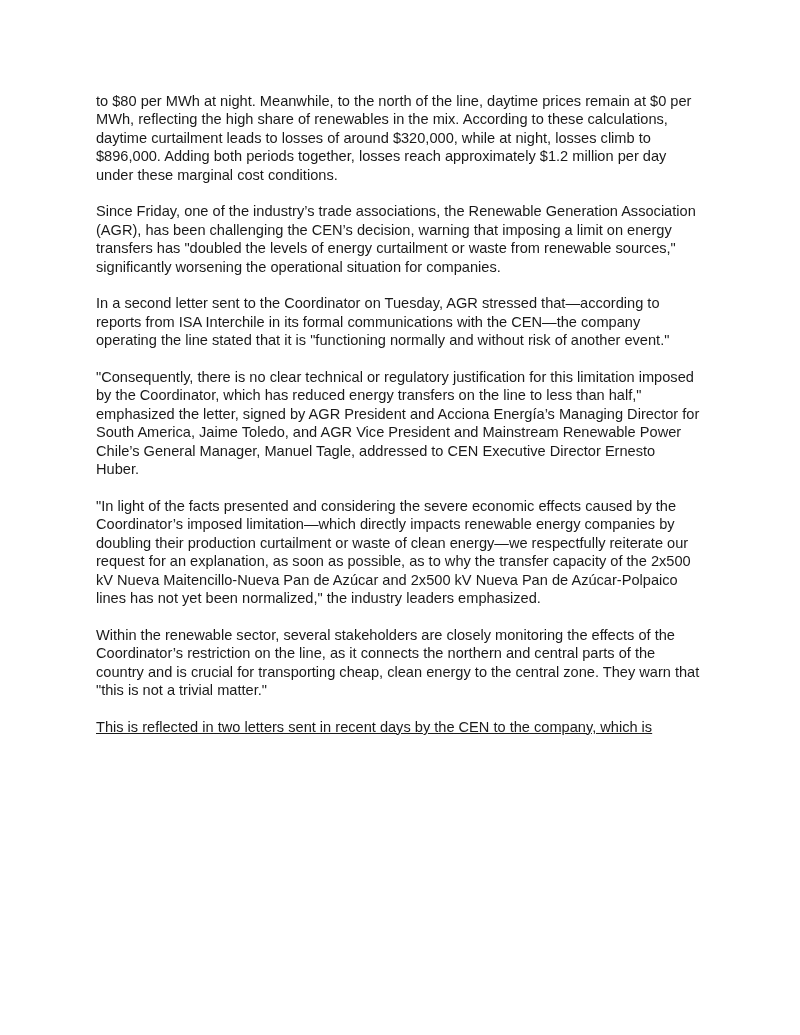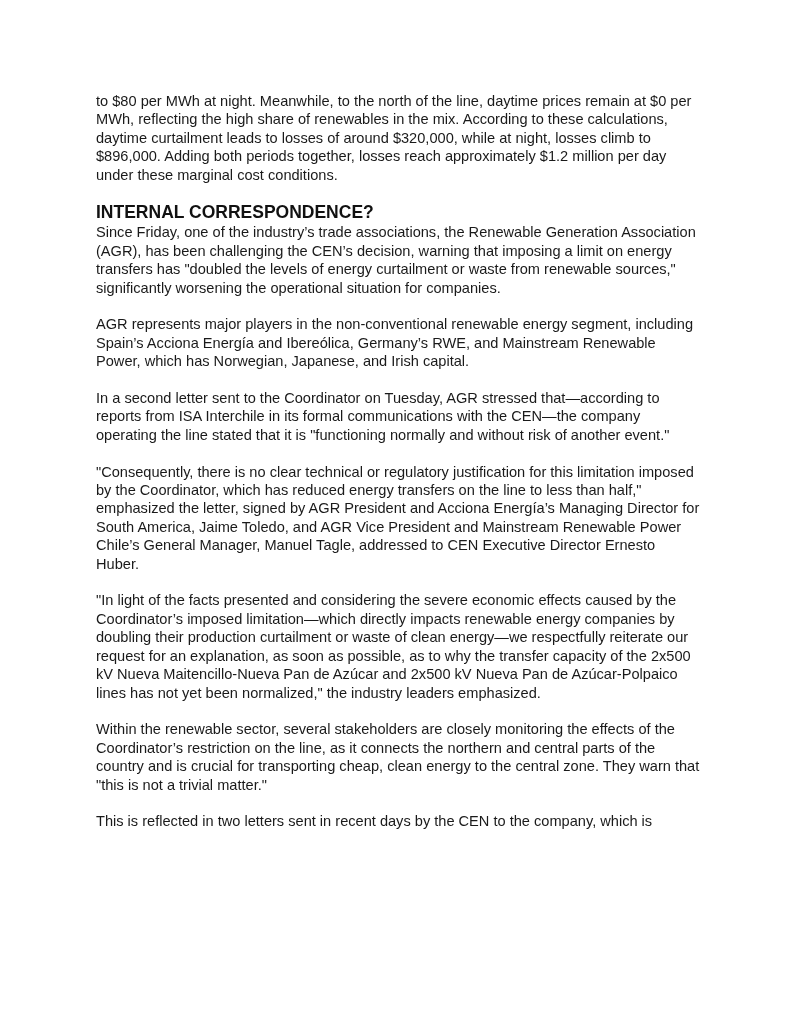--- a/index.html
+++ b/index.html
@@ -17,32 +17,30 @@
   p { margin: 0 0 18.4px 0; }
   h2 {
     font-family: "Liberation Sans", sans-serif;
     font-size: 17.5px;
     font-weight: bold;
     line-height: 20px;
     margin: 0 0 1px 0;
     color: #111;
   }
   h2.first { margin-top: 6px; }
-  p.tight { margin-bottom: 0; }
+  p.tight { margin-bottom: 0; text-decoration: underline; }
 </style>
 </head>
 <body>
 
 <div class="page">
   <p>to $80 per MWh at night. Meanwhile, to the north of the line, daytime prices remain at $0 per MWh, reflecting the high share of renewables in the mix. According to these calculations, daytime curtailment leads to losses of around $320,000, while at night, losses climb to $896,000. Adding both periods together, losses reach approximately $1.2 million per day under these marginal cost conditions.</p>
 
   <section>
-    <h2 class="first">INTERNAL CORRESPONDENCE?</h2>
     <p>Since Friday, one of the industry’s trade associations, the Renewable Generation Association (AGR), has been challenging the CEN’s decision, warning that imposing a limit on energy transfers has "doubled the levels of energy curtailment or waste from renewable sources," significantly worsening the operational situation for companies.</p>
-    <p>AGR represents major players in the non-conventional renewable energy segment, including Spain’s Acciona Energía and Ibereólica, Germany’s RWE, and Mainstream Renewable Power, which has Norwegian, Japanese, and Irish capital.</p>
     <p>In a second letter sent to the Coordinator on Tuesday, AGR stressed that—according to reports from ISA Interchile in its formal communications with the CEN—the company operating the line stated that it is "functioning normally and without risk of another event."</p>
     <p>"Consequently, there is no clear technical or regulatory justification for this limitation imposed by the Coordinator, which has reduced energy transfers on the line to less than half," emphasized the letter, signed by AGR President and Acciona Energía’s Managing Director for South America, Jaime Toledo, and AGR Vice President and Mainstream Renewable Power Chile’s General Manager, Manuel Tagle, addressed to CEN Executive Director Ernesto Huber.</p>
     <p>"In light of the facts presented and considering the severe economic effects caused by the Coordinator’s imposed limitation—which directly impacts renewable energy companies by doubling their production curtailment or waste of clean energy—we respectfully reiterate our request for an explanation, as soon as possible, as to why the transfer capacity of the 2x500 kV Nueva Maitencillo-Nueva Pan de Azúcar and 2x500 kV Nueva Pan de Azúcar-Polpaico lines has not yet been normalized," the industry leaders emphasized.</p>
     <p>Within the renewable sector, several stakeholders are closely monitoring the effects of the Coordinator’s restriction on the line, as it connects the northern and central parts of the country and is crucial for transporting cheap, clean energy to the central zone. They warn that "this is not a trivial matter."</p>
   </section>
 
   <section>
     <p class="tight">This is reflected in two letters sent in recent days by the CEN to the company, which is</p>
   </section>
 </div>

